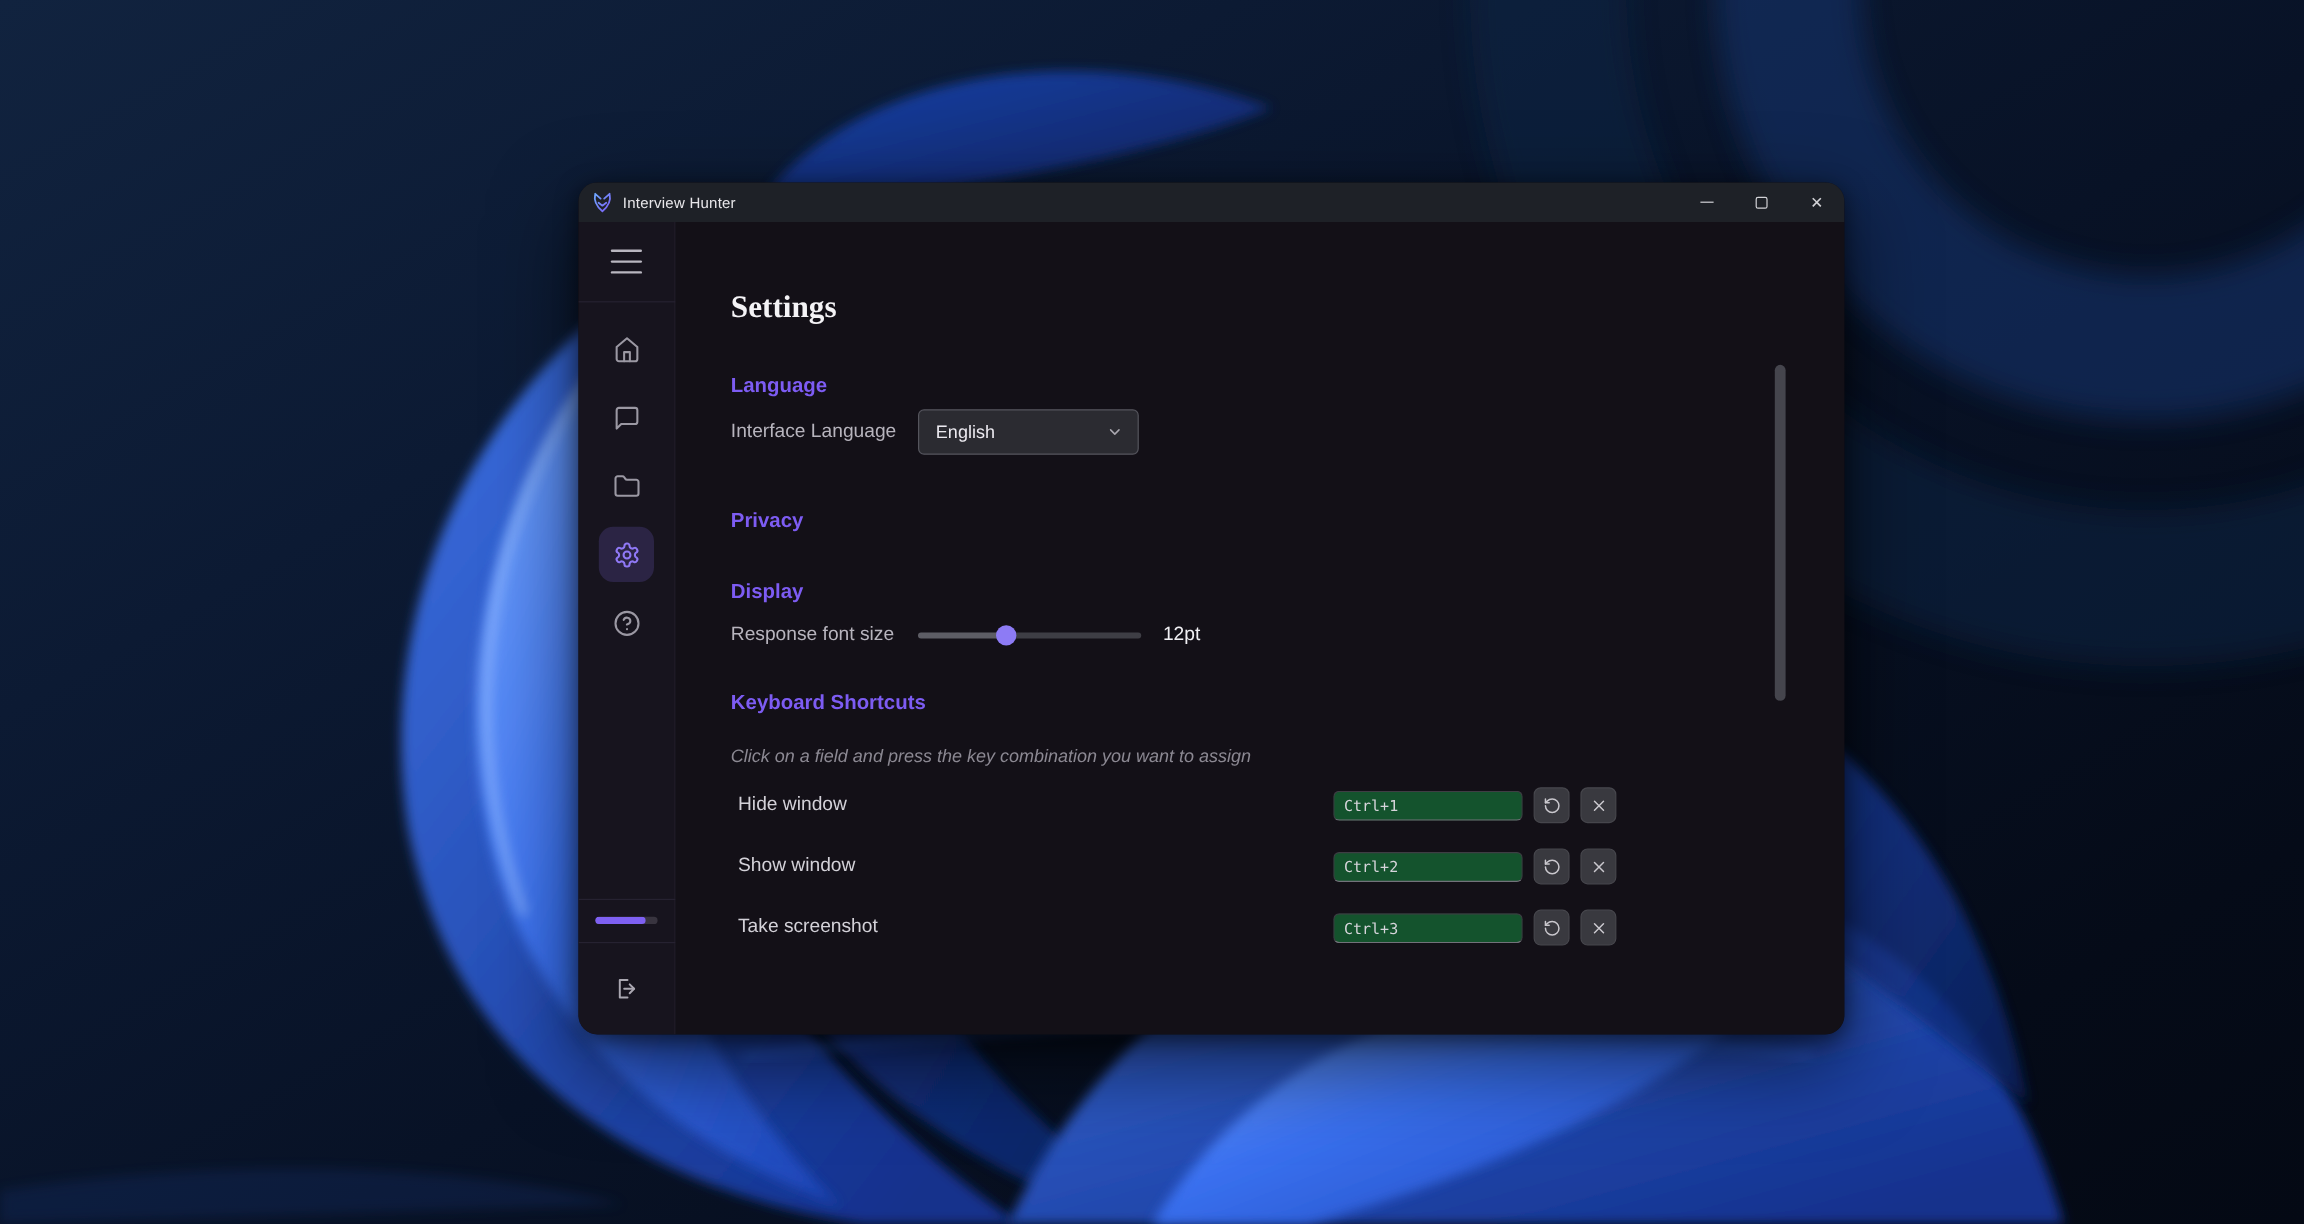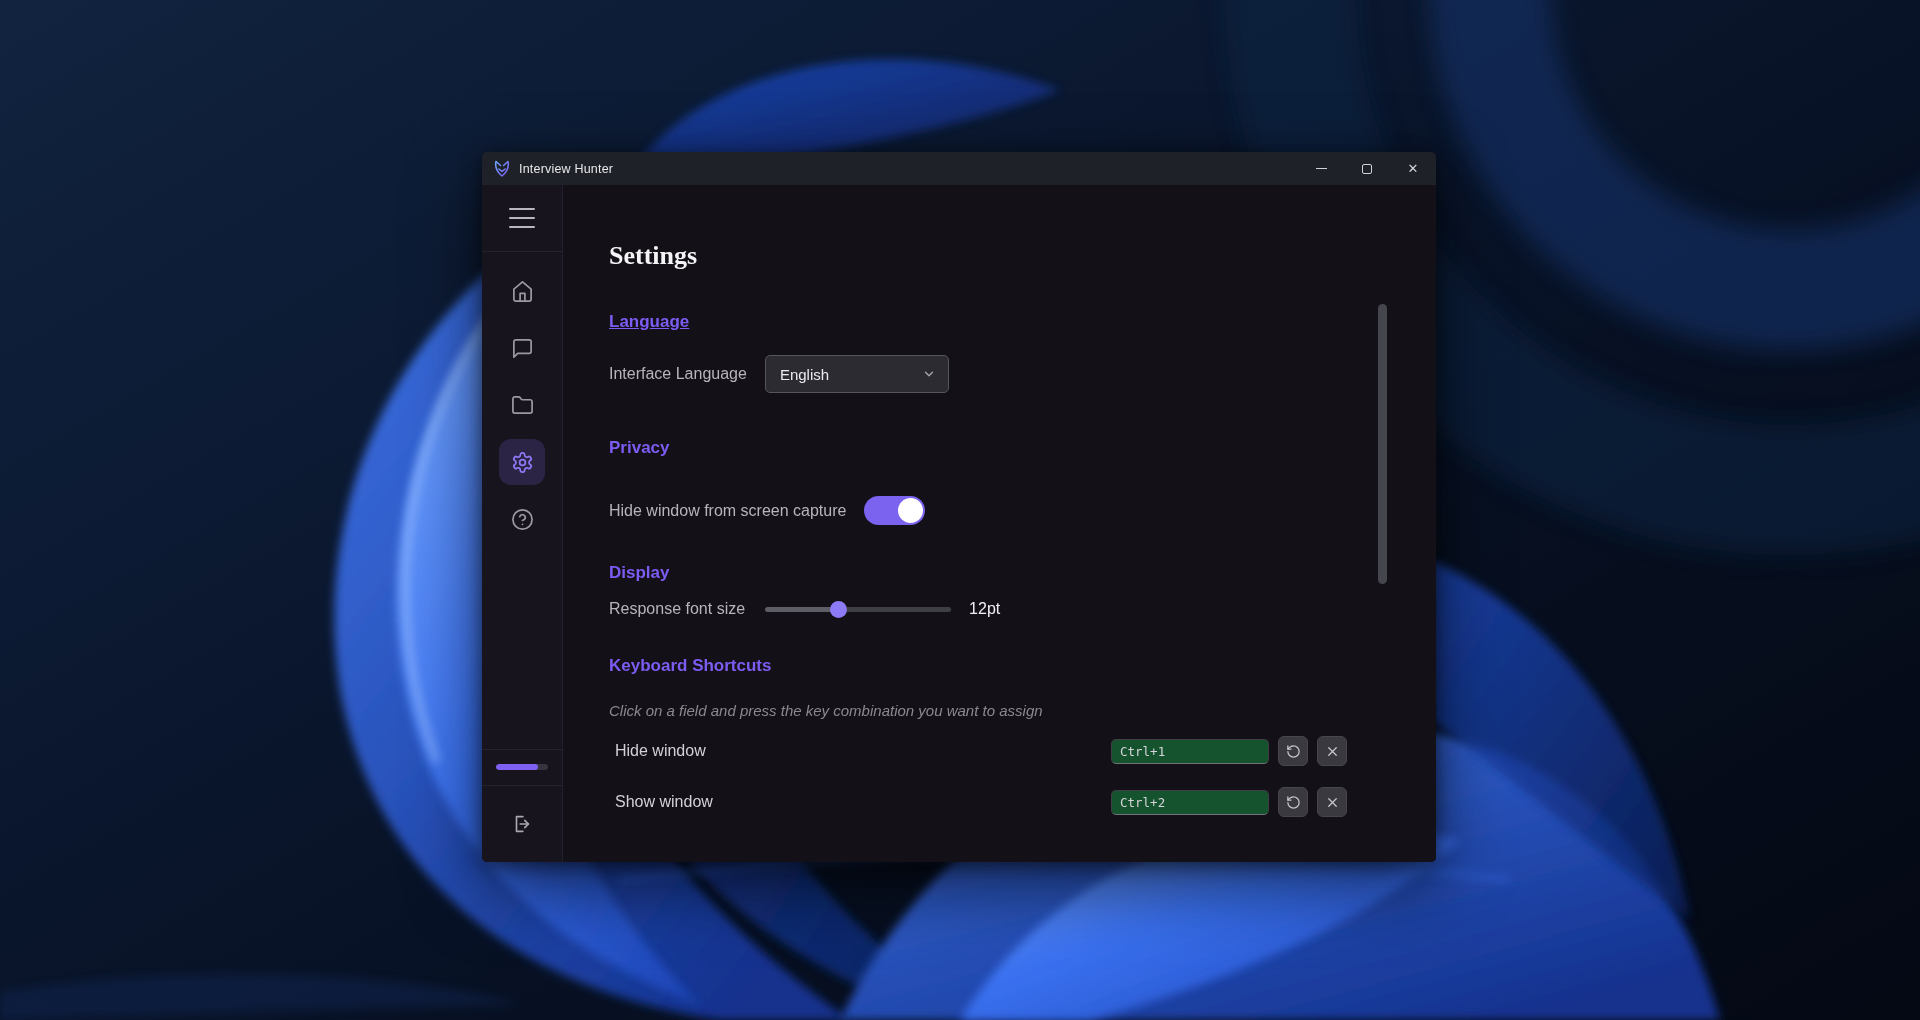--- a/index.html
+++ b/index.html
@@ -5,22 +5,22 @@
   * { margin:0; padding:0; box-sizing:border-box; }
   html,body { width:1920px; height:1020px; overflow:hidden; }
   body { font-family:"Liberation Sans", sans-serif; background:#060d1c; position:relative; }
 
   
   .wallpaper { position:absolute; inset:0; background:
       linear-gradient(150deg,#11233f 0%,#0c1a33 28%,#081226 55%,#050b18 85%,#040914 100%); }
   .wallpaper svg { position:absolute; inset:0; }
 
   
-  .window { position:absolute; left:482px; top:152px; width:954px; height:710px;
-      border-radius:5px; overflow:hidden; background:#131017;
+  .window { position:absolute; left:482px; top:152px; width:1055px; height:710px;
+      border-radius:16px; overflow:hidden; background:#131017;
       box-shadow:0 24px 70px rgba(0,0,0,.6), 0 4px 18px rgba(0,0,0,.5);
       display:flex; flex-direction:column; }
 
   .titlebar { height:33px; flex:0 0 33px; background:#1e2127; display:flex; align-items:center;
       padding-left:11px; color:#e8e7ea; }
   .titlebar .app-icon { width:18px; height:18px; margin-right:8px; flex:0 0 auto; }
   .titlebar .title { font-size:12.5px; letter-spacing:.2px; }
   .tb-controls { margin-left:auto; display:flex; height:100%; }
   .tb-btn { width:46px; height:100%; display:flex; align-items:center; justify-content:center; color:#d2d2d6; }
   .glyph-min { width:11px; height:1.5px; background:#d2d2d6; display:block; }
@@ -52,21 +52,21 @@
   
   .content { flex:1; position:relative; background:#131017; min-width:0; }
   .scrollview { height:634px; overflow:hidden; padding:44px 0 0 46px; }
 
   h1.page-title { color:#f4f3f6; font-size:26px; font-weight:700; line-height:30px; margin:12px 0 40px;font-family:Liberation Serif, serif; }
   h2.section-title { color:#7d5cf3; font-size:17px; font-weight:700; line-height:22px; }
 
   .row { display:flex; align-items:center; }
   .row-label { color:#b7b4bd; font-size:16px; }
 
-  .sec-language h2 { margin-bottom:22px;text-decoration:underline; }
+  .sec-language h2 { margin-bottom:8px; }
   .dropdown { margin-left:18px; width:184px; height:38px; background:#2b2b31; border:1px solid #55555d;
       border-radius:5px; display:flex; align-items:center; justify-content:space-between;
       padding:0 12px 0 14px; color:#eceaf0; font-size:15px; cursor:pointer; }
   .dropdown svg { width:14px; height:14px; color:#a9a7af; }
 
   .sec-privacy { margin-top:44px; }
   .sec-privacy h2 { margin-bottom:37px; }
   .toggle { margin-left:18px; width:61px; height:29px; border-radius:15px; background:#7b63f0;
       position:relative; cursor:pointer; flex:0 0 auto; }
   .toggle .knob { position:absolute; top:2px; right:2px; width:25px; height:25px; border-radius:50%;
@@ -244,26 +244,20 @@
               <span>English</span>
               <svg viewBox="0 0 24 24" fill="none" stroke="currentColor" stroke-width="2.2" stroke-linecap="round" stroke-linejoin="round">
                 <path d="m6 9 6 6 6-6"></path>
               </svg>
             </div>
           </div>
         </section>
 
         <section class="sec-privacy">
           <h2 class="section-title">Privacy</h2>
-          <div class="row">
-            <span class="row-label">Hide window from screen capture</span>
-            <div class="toggle">
-              <span class="knob"></span>
-            </div>
-          </div>
         </section>
 
         <section class="sec-display">
           <h2 class="section-title">Display</h2>
           <div class="row">
             <span class="row-label">Response font size</span>
             <div class="slider">
               <span class="track"></span>
               <span class="thumb"></span>
             </div>

